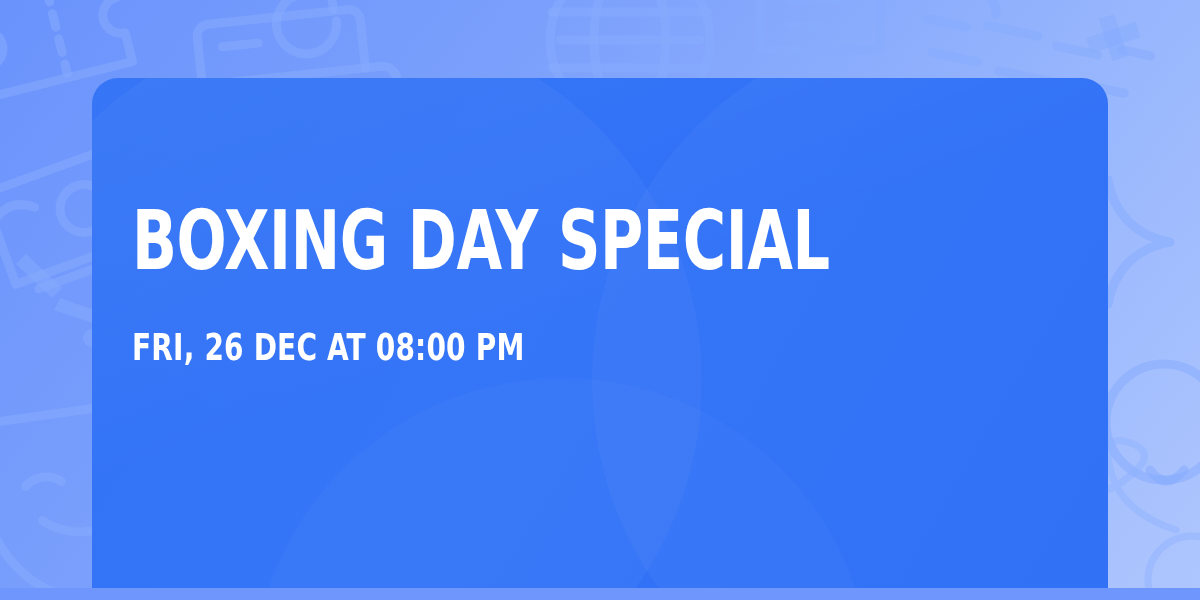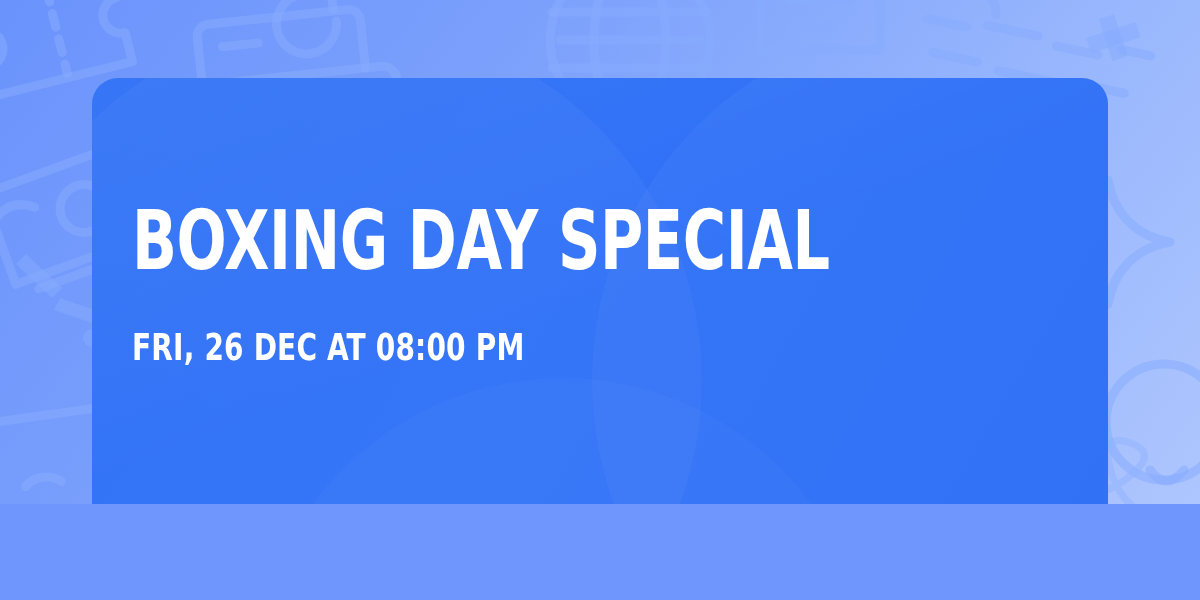--- a/index.html
+++ b/index.html
@@ -12,21 +12,21 @@
   }
 
   body {
     font-family:"Liberation Sans", sans-serif;
     background:#6E96FC;
   }
 
   #banner {
     position:relative;
     width:1200px;
-    height:504px;
+    height:588px;
     overflow:hidden;
     background:linear-gradient(128deg, #6A93FC 0%, #7BA0FC 34%, #96B5FD 68%, #AEC6FE 100%);
   }
 
   
   #bg-pattern {
     position:absolute;
     inset:0;
     width:1200px;
     height:600px;

